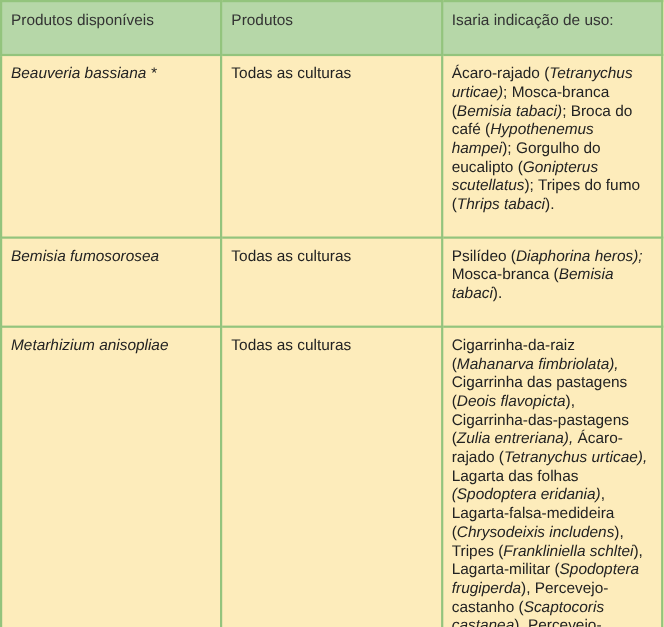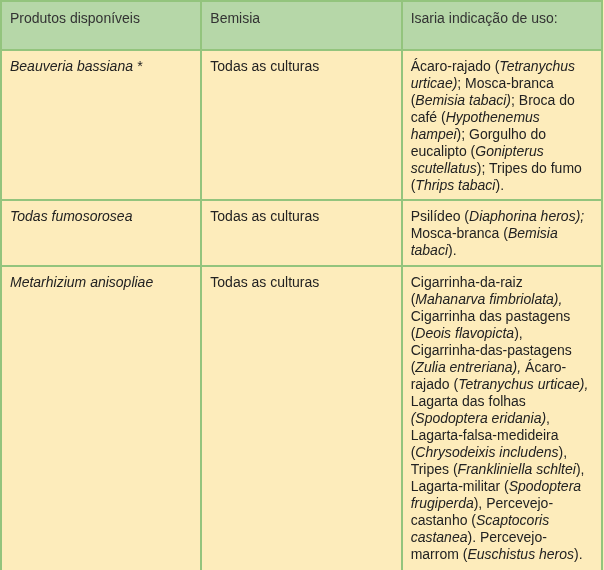--- a/index.html
+++ b/index.html
@@ -39,53 +39,53 @@
     background: #b6d7a8;
     height: 49px;
     padding-top: 8px;
     padding-bottom: 0;
     box-sizing: border-box;
     color: #333333;
   }
   table.pest-table tbody td {
     background: #fdecbb;
     padding-top: 7px;
-    padding-bottom: 5px;
+    padding-bottom: 21px;
     box-sizing: border-box;
   }
   table.pest-table tr.row-1 td { height: 148px; }
   table.pest-table tr.row-2 td { height: 66px; }
   table.pest-table tr.row-3 td { height: 320px; }
   .product { font-style: italic; }
   .sci { font-style: italic; }
 </style>
 </head>
 <body>
 
 <table class="pest-table">
   <colgroup>
     <col class="c1">
       <col class="c2">
       <col class="c3">
   </colgroup>
   <thead>
     <tr>
       <th>Produtos disponíveis</th>
-      <th>Bemisia</th>
+      <th>Produtos</th>
       <th>Isaria indicação de uso:</th>
     </tr>
   </thead>
   <tbody>
     <tr class="row-1">
       <td class="product">Beauveria bassiana *</td>
       <td>Todas as culturas</td>
       <td><span>Ácaro-rajado (</span><span class="sci">Tetranychus urticae)</span><span>; Mosca-branca (</span><span class="sci">Bemisia tabaci)</span><span>; Broca do café (</span><span class="sci">Hypothenemus hampei</span><span>); Gorgulho do eucalipto (</span><span class="sci">Gonipterus scutellatus</span><span>); Tripes do fumo (</span><span class="sci">Thrips tabaci</span><span>).</span></td>
     </tr>
     <tr class="row-2">
-      <td class="product">Todas fumosorosea</td>
+      <td class="product">Bemisia fumosorosea</td>
       <td>Todas as culturas</td>
       <td><span>Psilídeo (</span><span class="sci">Diaphorina heros);</span><span> Mosca-branca (</span><span class="sci">Bemisia tabaci</span><span>).</span></td>
     </tr>
     <tr class="row-3">
       <td class="product">Metarhizium anisopliae</td>
       <td>Todas as culturas</td>
       <td><span>Cigarrinha-da-raiz (</span><span class="sci">Mahanarva fimbriolata),</span><span> Cigarrinha das pastagens (</span><span class="sci">Deois flavopicta</span><span>), Cigarrinha-das-pastagens (</span><span class="sci">Zulia entreriana),</span><span> Ácaro-rajado (</span><span class="sci">Tetranychus urticae),</span><span> Lagarta das folhas </span><span class="sci">(Spodoptera eridania)</span><span>, Lagarta-falsa-medideira (</span><span class="sci">Chrysodeixis includens</span><span>), Tripes (</span><span class="sci">Frankliniella schltei</span><span>), Lagarta-militar (</span><span class="sci">Spodoptera frugiperda</span><span>), Percevejo-castanho (</span><span class="sci">Scaptocoris castanea</span><span>). Percevejo-marrom (</span><span class="sci">Euschistus heros</span><span>).</span></td>
     </tr>
 
   </tbody>

